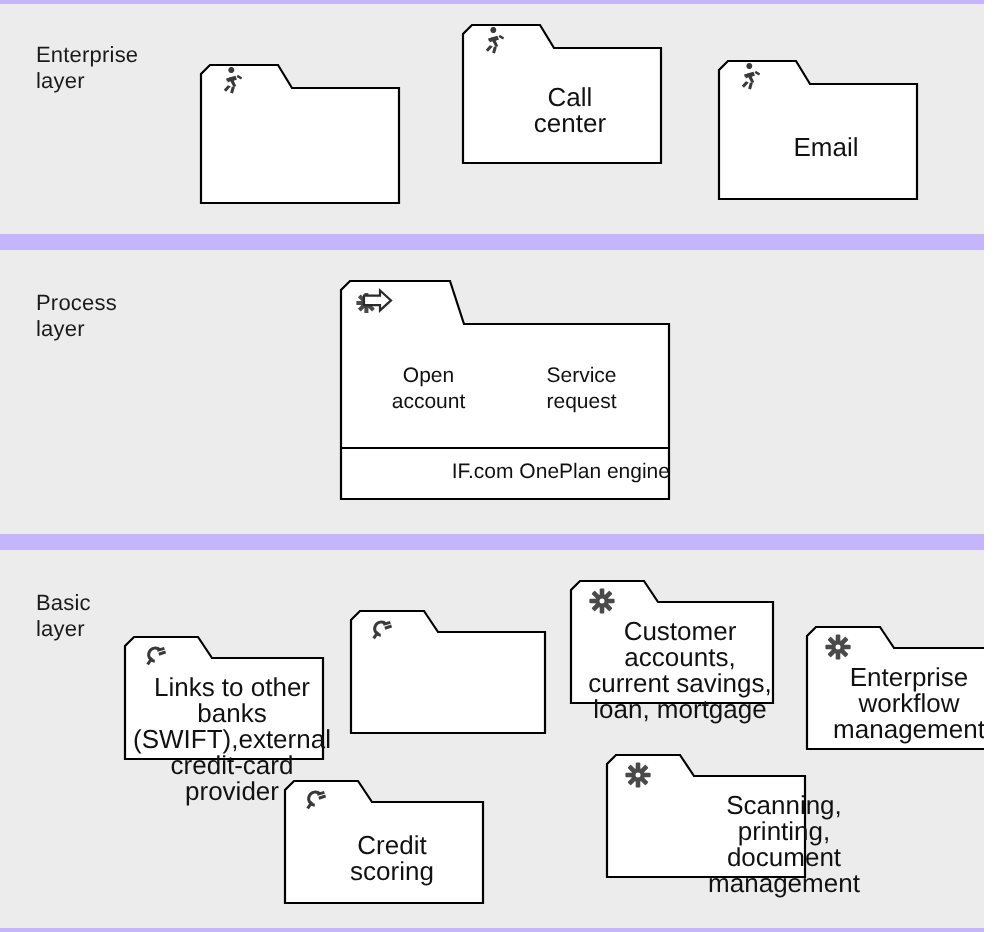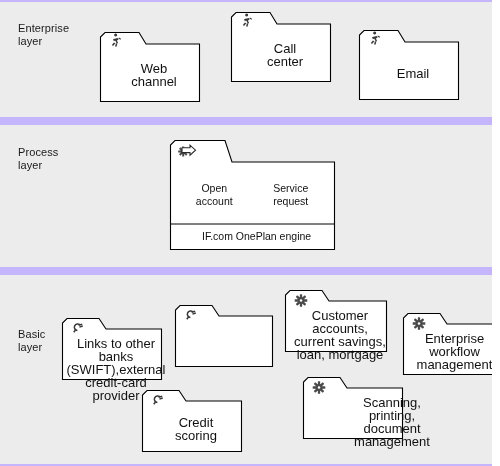--- a/index.html
+++ b/index.html
@@ -44,25 +44,24 @@
     font-size:13px;
     line-height:13px;
     color:#111;
     white-space:pre-line;
     pointer-events:none;
   }
   .pkg .comp-text{
     position:absolute;
     left:0;
     width:100%;
-    text-align:left;
+    text-align:right;
     font-size:10.5px;
     line-height:13px;
     color:#111;
-    margin-left:32px;
   }
   .pkg .tabicon{
     position:absolute;
     pointer-events:none;
   }
   
   .proc-cols{
     position:absolute;
     display:flex;
     justify-content:space-between;
@@ -79,40 +78,38 @@
 <body>
 
 <div id="canvas">
     <div class="band" style="top: 2px; height: 115px; width: 500px;"></div>
     <div class="band-label" style="left: 18px; top: 22px;">Enterprise
 layer</div>
     <div class="band" style="top: 125px; height: 142px; width: 500px;"></div>
     <div class="band-label" style="left: 18px; top: 146px;">Process
 layer</div>
     <div class="band" style="top: 275px; height: 189px; width: 500px;"></div>
-    <div class="band-label" style="left: 18px; top: 296px; margin-top: 32px;">Basic
+    <div class="band-label" style="left: 18px; top: 296px;">Basic
 layer</div>
     <div class="pkg" style="left: 100px; top: 32px; width: 100px; height: 70px;">
       <svg width="100" height="70" viewBox="0 0 100 70">
         <path d="M 5 0.5 L 39 0.5 L 46 12 L 99.5 12 L 99.5 69.5 L 0.5 69.5 L 0.5 5 Z" fill="#ffffff" stroke="#000000" stroke-width="1.1" stroke-linejoin="miter"></path>
       </svg>
       <div class="tabicon" style="left: 8px; top: 2.5px;">
         <svg width="16" height="15" viewBox="0 0 16 15">
           <g fill="#3a3a3a">
             <path d="M7.6 1.5 a1.5 1.5 0 1 1 0.1 0 z"></path>
             <path d="M6.6 3.8 l3.1 -0.9 l0.8 1.9 l-1.6 0.6 l1.2 2.6 l-1.3 0.6 l-1.6 -3.0 l-1.4 0.6 z"></path>
             <path d="M5.0 4.3 l1.9 -0.6 l0.5 1.3 l-1.9 0.7 z"></path>
             <path d="M7.9 8.2 l1.5 0.4 l-0.9 3.1 l-1.4 -0.3 z"></path>
             <path d="M5.9 7.6 l1.5 0.7 l-2.4 2.6 l-1.1 -1.0 z"></path>
             <path d="M10.9 2.4 l2.2 1.3 l-0.6 1.1 l-2.2 -1.3 z"></path>
           </g>
         </svg>
       </div>
-      <div class="body-text" style="top: 30px;">Web
-channel</div>
     </div>
     <div class="pkg" style="left: 231px; top: 12px; width: 100px; height: 70px;">
       <svg width="100" height="70" viewBox="0 0 100 70">
         <path d="M 5 0.5 L 39 0.5 L 46 12 L 99.5 12 L 99.5 69.5 L 0.5 69.5 L 0.5 5 Z" fill="#ffffff" stroke="#000000" stroke-width="1.1" stroke-linejoin="miter"></path>
       </svg>
       <div class="tabicon" style="left: 8px; top: 2.5px;">
         <svg width="16" height="15" viewBox="0 0 16 15">
           <g fill="#3a3a3a">
             <path d="M7.6 1.5 a1.5 1.5 0 1 1 0.1 0 z"></path>
             <path d="M6.6 3.8 l3.1 -0.9 l0.8 1.9 l-1.6 0.6 l1.2 2.6 l-1.3 0.6 l-1.6 -3.0 l-1.4 0.6 z"></path>

